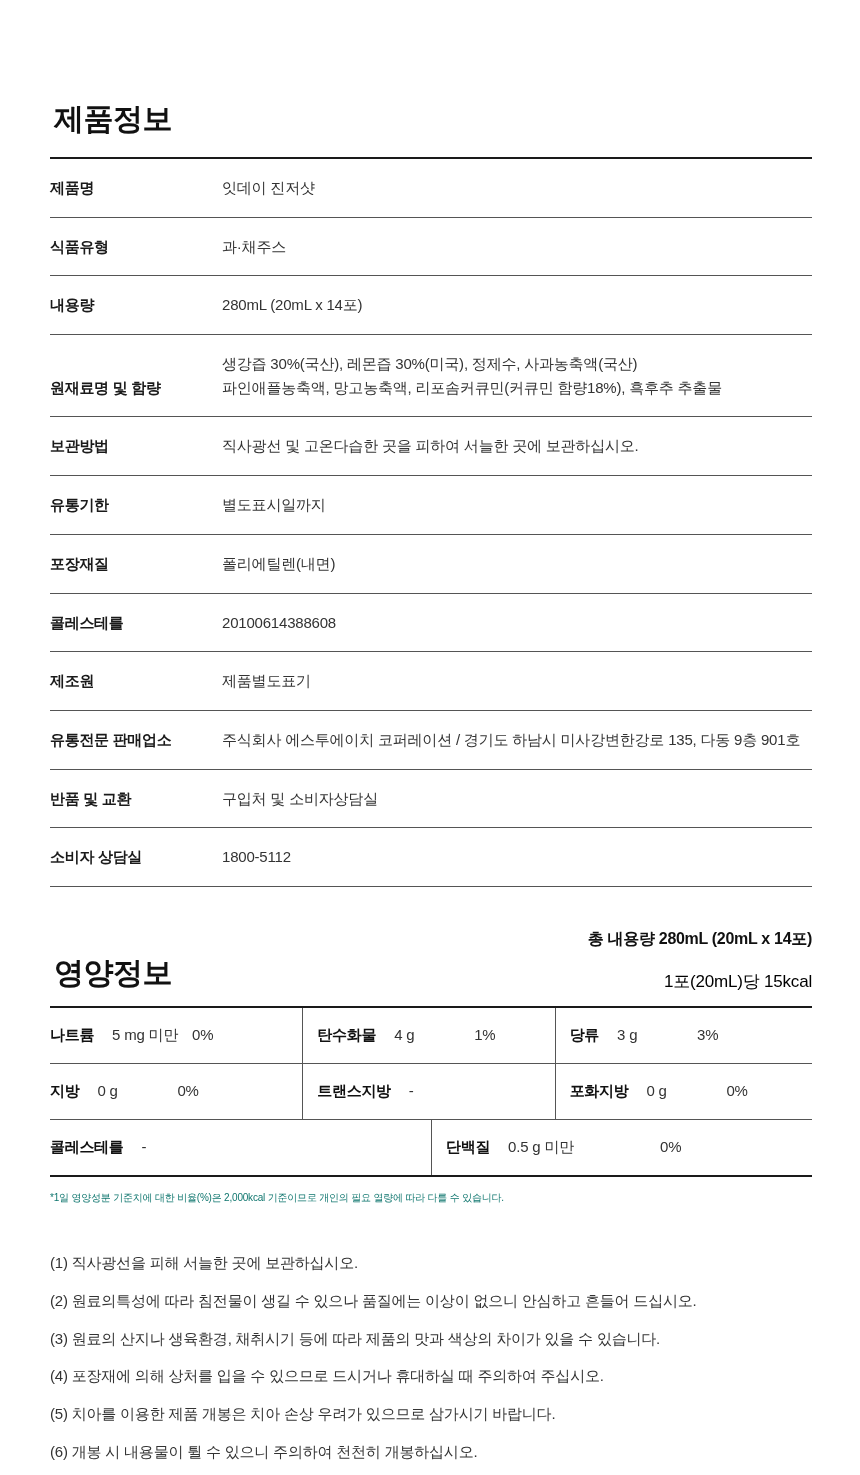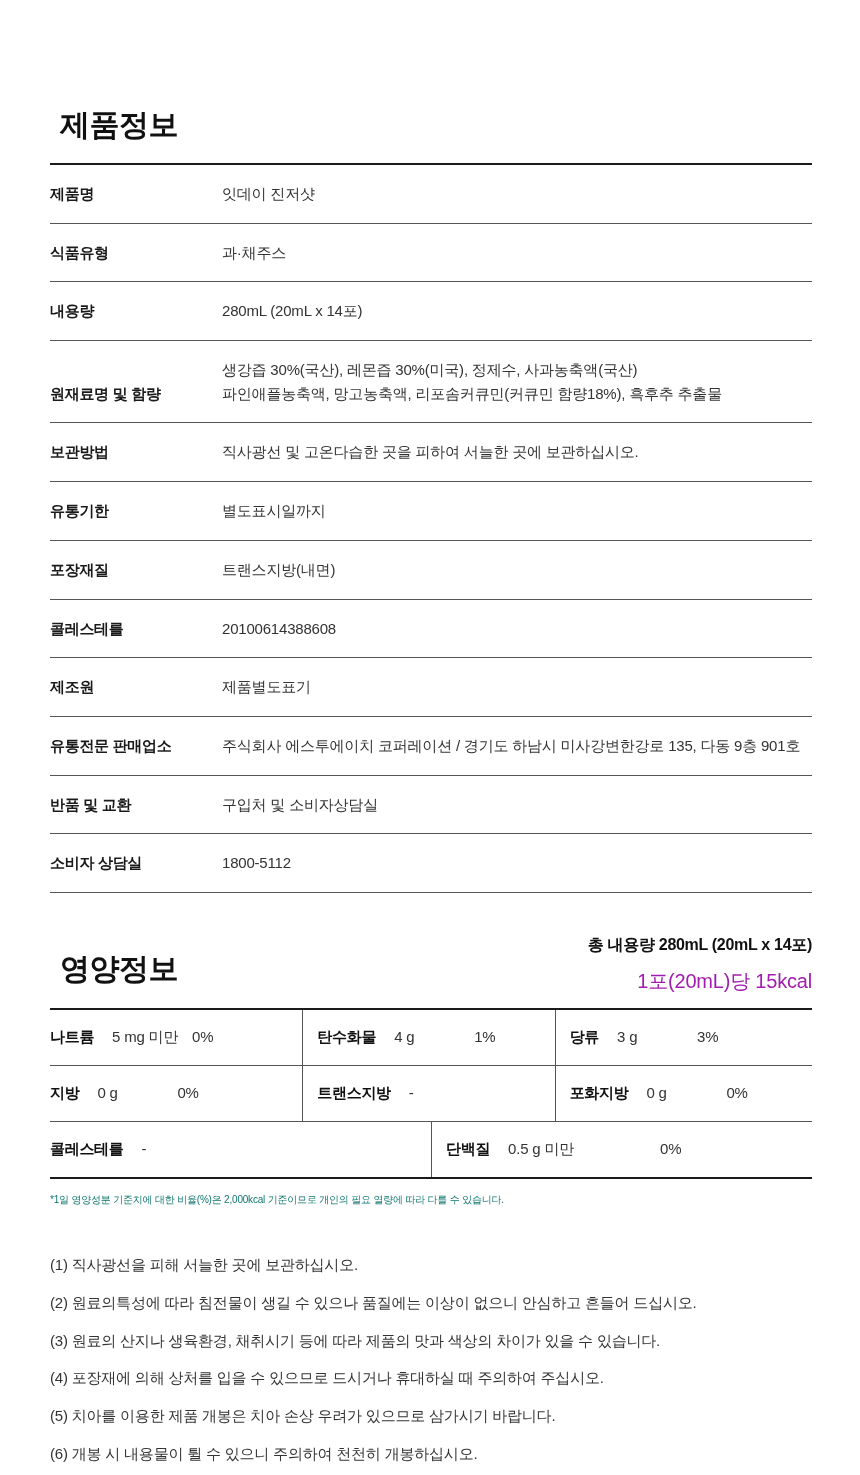--- a/index.html
+++ b/index.html
@@ -17,21 +17,21 @@
     padding: 98px 48px 60px 50px;
     overflow: hidden;
   }
 
   
   .section-title {
     font-size: 30px;
     font-weight: 800;
     color: #111111;
     letter-spacing: -0.5px;
-    margin: 10px;
+    margin: 4px;
     line-height: 1.1;
   }
 
   
   .info-table {
     margin-top: 22px;
     border-top: 2px solid #1a1a1a;
   }
   .info-row {
     display: flex;
@@ -63,23 +63,23 @@
   }
   .nutrition-totals { text-align: right; }
   .total-line1 {
     font-size: 16px;
     font-weight: 700;
     color: #111111;
     letter-spacing: -0.3px;
     text-align: center;
   }
   .total-line2 {
-    font-size: 20px;
-    color: #a21caf;
-    margin-top: 12px;
+    font-size: 17px;
+    color: #000000;
+    margin-top: 20px;
     letter-spacing: -0.2px;
   }
 
   
   .nutri-table {
     margin-top: 13px;
     border-top: 2px solid #1a1a1a;
     border-bottom: 2px solid #1a1a1a;
   }
   .nutri-row {
@@ -165,21 +165,21 @@
     <div class="info-row">
       <div class="info-label">보관방법</div>
       <div class="info-value">직사광선 및 고온다습한 곳을 피하여 서늘한 곳에 보관하십시오.</div>
     </div>
     <div class="info-row">
       <div class="info-label">유통기한</div>
       <div class="info-value">별도표시일까지</div>
     </div>
     <div class="info-row">
       <div class="info-label">포장재질</div>
-      <div class="info-value">트랜스지방(내면)</div>
+      <div class="info-value">폴리에틸렌(내면)</div>
     </div>
     <div class="info-row">
       <div class="info-label">콜레스테를</div>
       <div class="info-value">20100614388608</div>
     </div>
     <div class="info-row">
       <div class="info-label">제조원</div>
       <div class="info-value">제품별도표기</div>
     </div>
     <div class="info-row">

